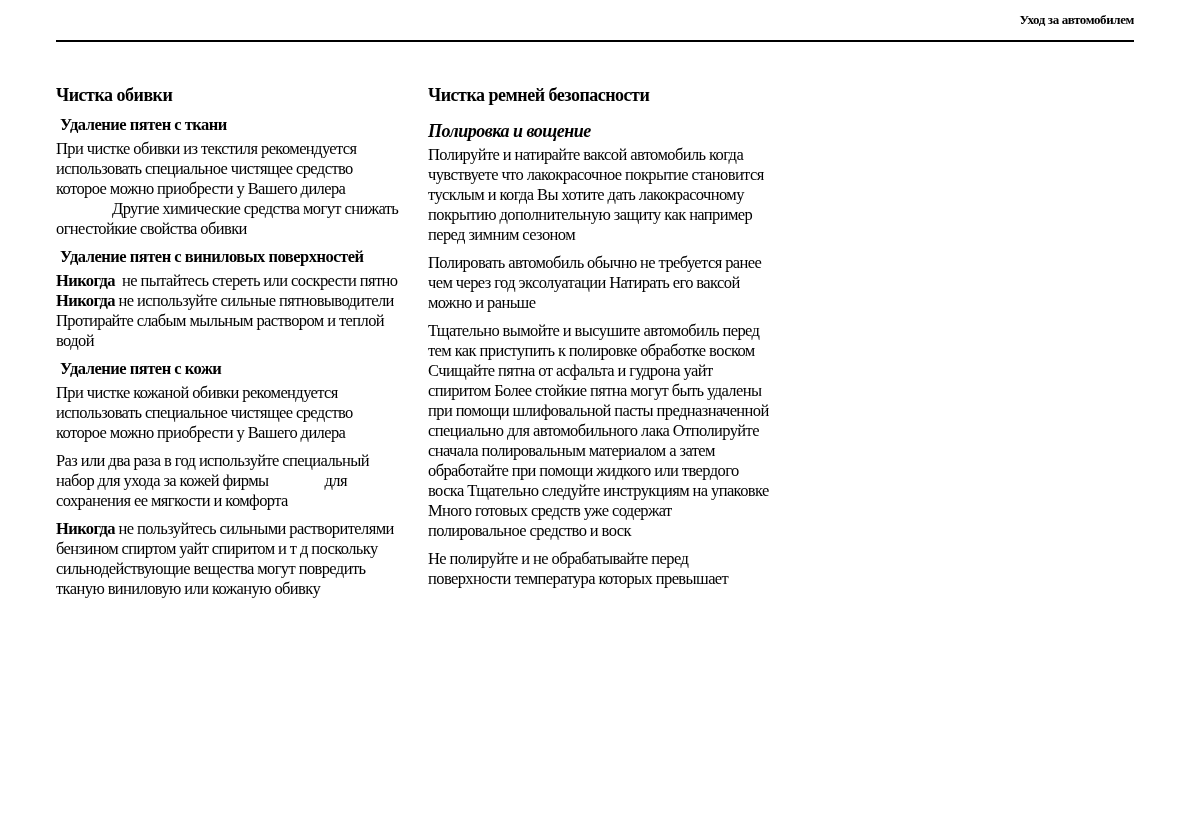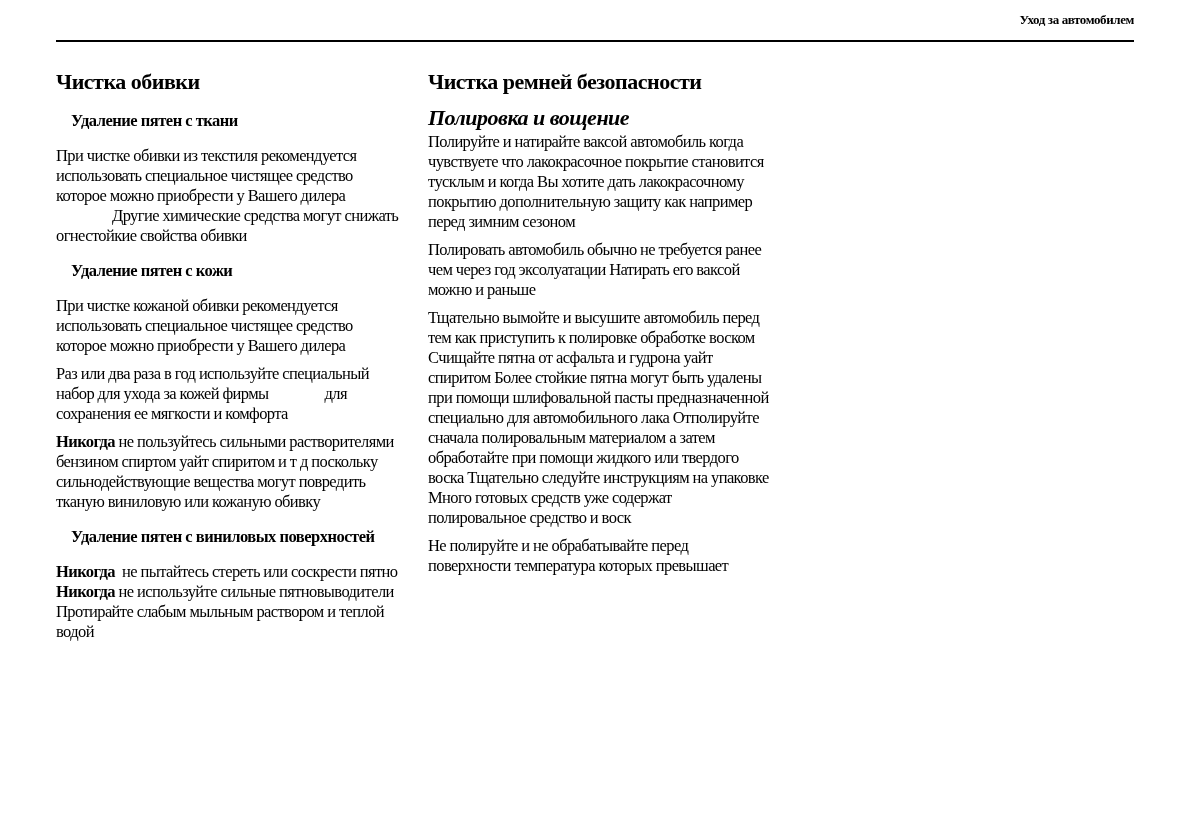--- a/index.html
+++ b/index.html
@@ -16,26 +16,26 @@
     position: absolute; left: 56px; top: 40px; width: 1078px; height: 2px;
     background: #000;
   }
   .col {
     position: absolute; top: 64px; width: 345px;
     font-size: 16.5px; line-height: 20px; letter-spacing: -0.6px;
   }
   .col-left { left: 56px; }
   .col-right { left: 428px; }
   h1 {
-    font-size: 22px; font-weight: bold; margin: 4px 0 6px 0; line-height: 28px;
+    font-size: 18px; font-weight: bold; margin: 17px 0 6px 0; line-height: 28px;
     letter-spacing: -0.5px;
   }
   h1.second { margin-top: 8px; font-style: italic; }
   h2 {
-    font-size: 16.5px; font-weight: bold; margin: 15px; line-height: 20px;
+    font-size: 16.5px; font-weight: bold; margin: 4px; line-height: 20px;
     letter-spacing: -0.5px;
   }
   p { margin: 0 0 8px 0; }
   .section { margin-bottom: 8px; }
   b { font-weight: bold; }
   .gap { display: inline-block; width: 56px; }
 </style>
 </head>
 <body>
 
@@ -44,29 +44,29 @@
 
 <div class="col col-left">
   <h1>Чистка обивки</h1>
 
   <div class="section">
     <h2>Удаление пятен с ткани</h2>
     <p><span>При чистке обивки из текстиля рекомендуется использовать специальное чистящее средство  которое можно приобрести у Вашего дилера</span><span class="gap"></span><span>Другие химические средства могут снижать огнестойкие свойства обивки</span></p>
   </div>
 
   <div class="section">
+    <h2>Удаление пятен с виниловых поверхностей</h2>
+    <p><b>Никогда</b><span style="white-space:pre-wrap">  не пытайтесь стереть или соскрести пятно  </span><b>Никогда</b><span> не используйте сильные пятновыводители  Протирайте слабым мыльным раствором и теплой водой</span></p>
+  </div>
+
+  <div class="section">
     <h2>Удаление пятен с кожи</h2>
     <p>При чистке кожаной обивки рекомендуется использовать специальное чистящее средство  которое можно приобрести у Вашего дилера</p>
     <p><span>Раз или два раза в год используйте специальный набор для ухода за кожей фирмы</span><span class="gap"></span><span>для сохранения ее мягкости и комфорта</span></p>
     <p><b>Никогда</b><span> не пользуйтесь сильными растворителями  бензином  спиртом  уайт спиритом и т д   поскольку сильнодействующие вещества могут повредить тканую  виниловую или кожаную обивку</span></p>
-  </div>
-
-  <div class="section">
-    <h2>Удаление пятен с виниловых поверхностей</h2>
-    <p><b>Никогда</b><span style="white-space:pre-wrap">  не пытайтесь стереть или соскрести пятно  </span><b>Никогда</b><span> не используйте сильные пятновыводители  Протирайте слабым мыльным раствором и теплой водой</span></p>
   </div>
 </div>
 
 <div class="col col-right">
   <div class="section" style="margin-bottom:0">
     <h1 style="margin-bottom:0">Чистка ремней безопасности</h1>
   </div>
 
   <div class="section">
     <h1 class="second" style="margin-bottom:0">Полировка и вощение</h1>

